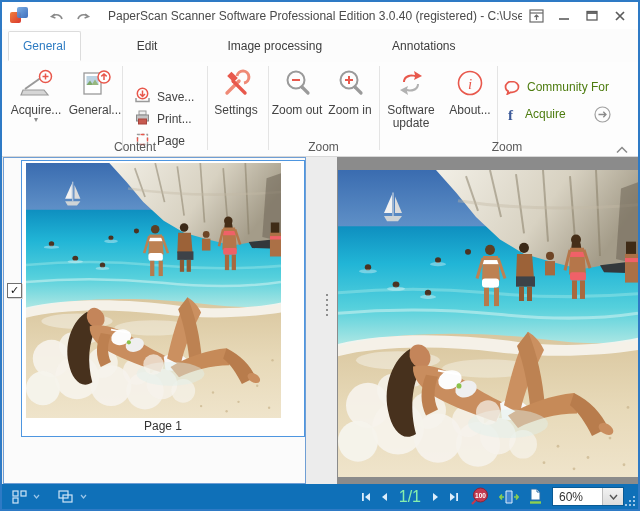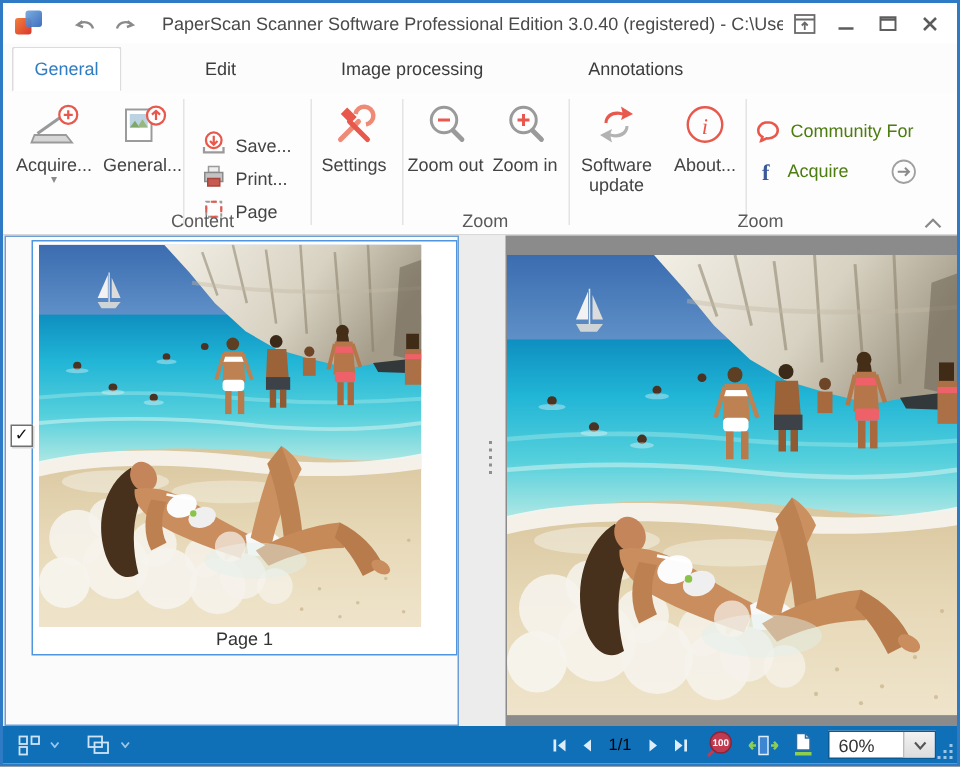--- a/index.html
+++ b/index.html
@@ -52,21 +52,21 @@
   .splitter{position:absolute;left:304px;top:0;width:31px;bottom:0;background:#ececec;}
   .splitter .dots{position:absolute;left:20px;top:137px;width:2px;height:2px;background:#8f8f8f;
     box-shadow:0 5px 0 #8f8f8f,0 10px 0 #8f8f8f,0 15px 0 #8f8f8f,0 20px 0 #8f8f8f;}
   .preview-panel{position:absolute;left:335px;top:0;right:0;bottom:0;background:#8b8b8b;overflow:hidden;}
   .preview-photo{position:absolute;left:1px;top:13px;width:300px;height:307px;display:block;}
 
   
   .statusbar{position:absolute;left:2px;right:2px;bottom:2px;height:25px;background:#0f70b8;display:flex;align-items:center;padding:0 4px 0 10px;box-sizing:border-box;}
   .sb-left{display:flex;align-items:center;gap:5px;}
   .sb-right{margin-left:auto;display:flex;align-items:center;gap:9px;padding-right:10px;}
-  .sb-page{color:#000000;font-size:11px;padding:0 2px;}
+  .sb-page{color:#86efac;font-size:16px;padding:0 2px;}
   .sb-combo{width:72px;height:19px;background:#fff;border:1px solid #0a5a94;display:flex;align-items:stretch;box-sizing:border-box;}
   .sb-combo .cb-val{flex:1;font-size:12px;color:#333;padding:2px 0 0 6px;}
   .sb-combo .cb-btn{width:20px;background:linear-gradient(#f2f2f2,#dcdcdc);border-left:1px solid #bbb;display:flex;align-items:center;justify-content:center;color:#555;}
   .resize-grip{position:absolute;right:3px;bottom:3px;width:10px;height:10px;}
   .resize-grip i{position:absolute;width:2px;height:2px;background:#9cc6e8;}
   .sb-ico{display:flex;align-items:center;justify-content:center;}
 </style>
 </head>
 <body>
 

